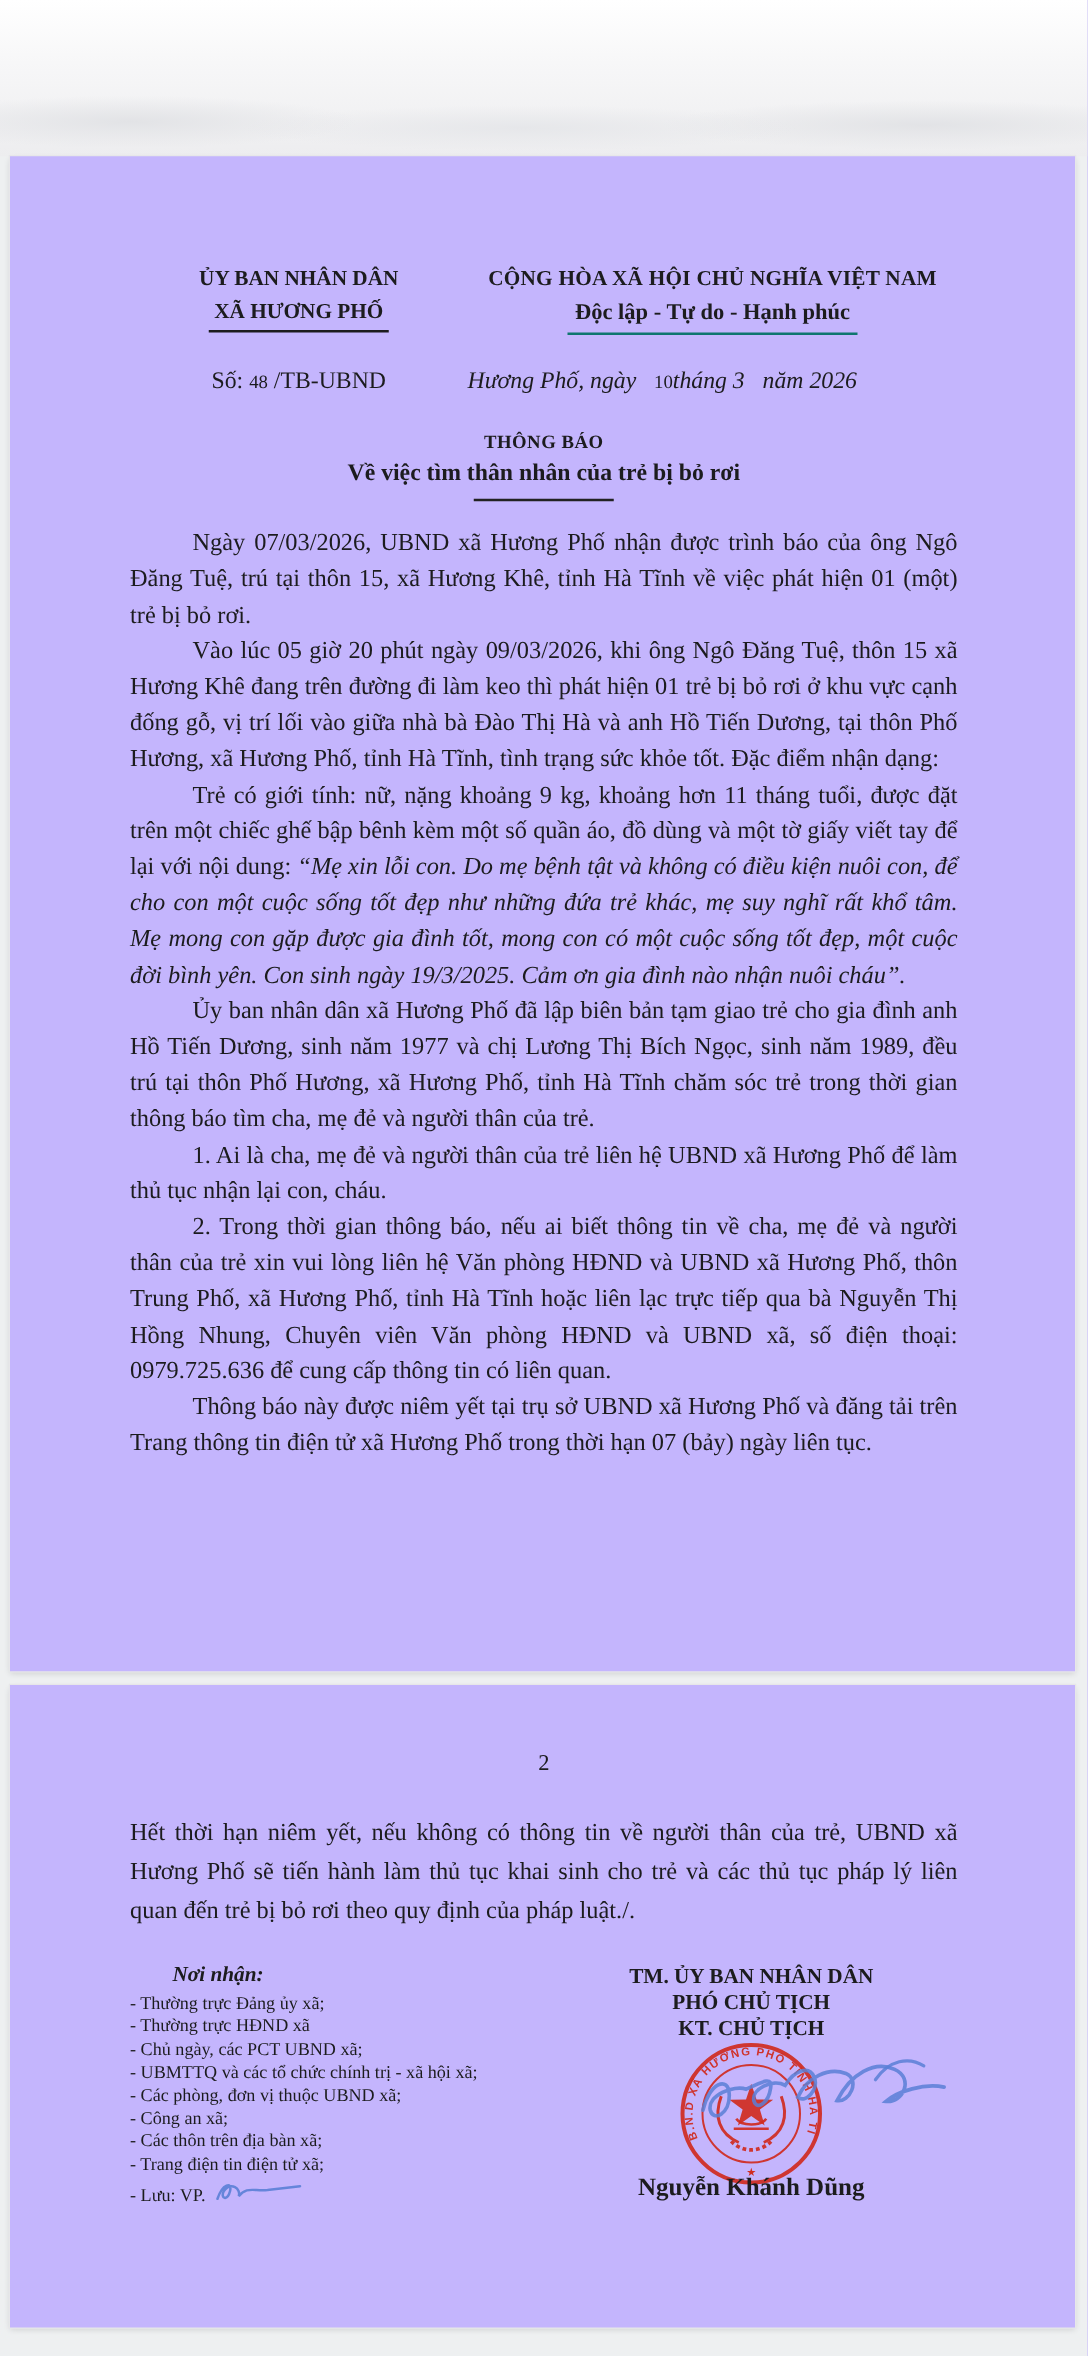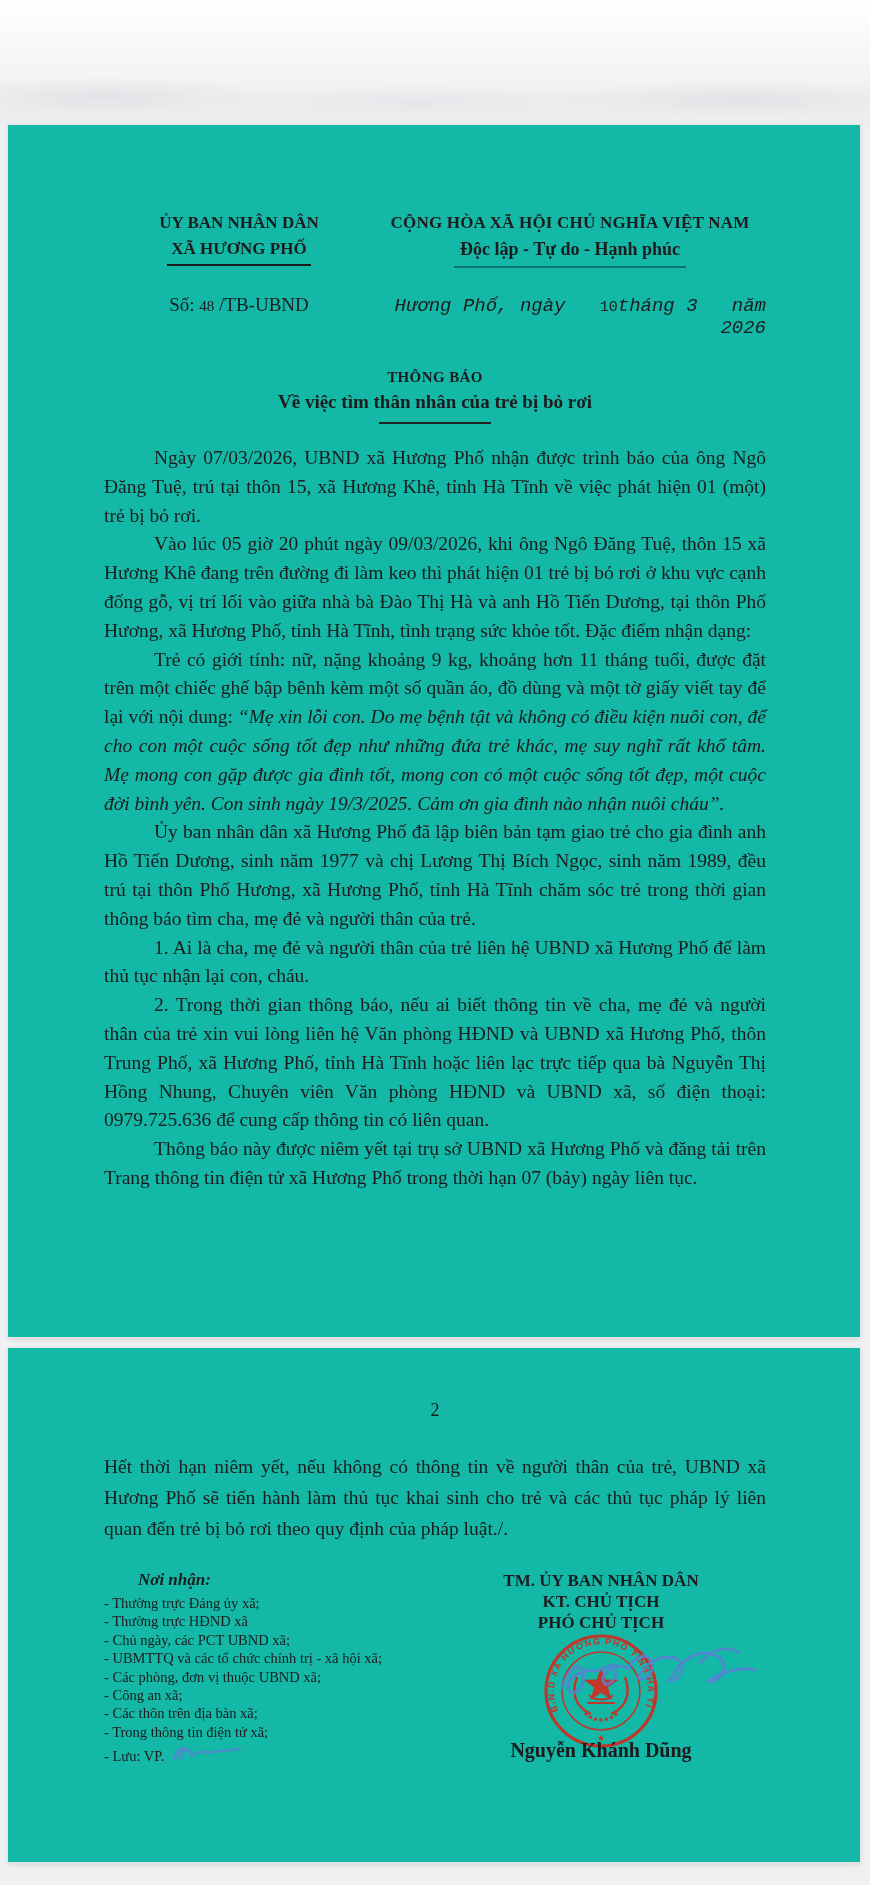--- a/index.html
+++ b/index.html
@@ -11,40 +11,40 @@
   }
   .scan-top{
     position:absolute;top:0;left:0;width:870px;height:125px;
     background:
       radial-gradient(ellipse 260px 30px at 12% 78%, #e2e3e6 0%, rgba(226,227,230,0) 70%),
       radial-gradient(ellipse 320px 26px at 48% 82%, #e6e7ea 0%, rgba(230,231,234,0) 70%),
       radial-gradient(ellipse 300px 28px at 85% 80%, #e2e3e6 0%, rgba(226,227,230,0) 70%),
       linear-gradient(#ffffff 0%, #f7f7f8 40%, #ededef 100%);
   }
   .page{
-    position:absolute;left:8px;width:852px;background:#14b8a6;
+    position:absolute;left:8px;width:852px;background:#c4b5fd;
     box-shadow:0 0 0 1px #e7e7e9, 0 2px 5px rgba(0,0,0,.14);
     overflow:hidden;box-sizing:border-box;
   }
   .page1{top:125px;height:1212px;padding:85px 94px 0 96px;}
   .page2{top:1348px;height:514px;padding:52px 94px 0 96px;}
 
   .hdr{display:flex;}
   .hdr-left{width:270px;text-align:center;}
   .hdr-right{flex:1;text-align:center;}
   .hdr-org1{font-weight:bold;font-size:17px;line-height:26px;}
   .hdr-org2{font-weight:bold;font-size:17px;line-height:26px;display:inline-block;
             border-bottom:2px solid #1c1c1e;padding:0 4px 2px 4px;}
   .hdr-nat1{font-weight:bold;font-size:17px;line-height:26px;letter-spacing:.2px;}
   .hdr-nat2{font-weight:bold;font-size:18px;line-height:27px;display:inline-block;
             border-bottom:2px solid #0f766e;padding:0 6px 3px 6px;}
 
   .meta-row{display:flex;margin-top:26px;align-items:baseline;}
   .meta-left{width:270px;text-align:center;font-size:19px;}
-  .meta-right{flex:1;text-align:right;font-style:italic;font-size:19px;font-family:Liberation Mono, monospace;}
+  .meta-right{flex:1;text-align:left;font-style:italic;font-size:19px;}
   .small-num{font-size:15px;font-style:normal;}
 
   .title{ text-align:center;font-weight:bold;font-size:15px;margin-top:30px;letter-spacing:.4px;}
   .subtitle{text-align:center;font-weight:bold;font-size:19px;margin-top:5px;}
   .title-rule{width:112px;height:2px;background:#222;margin:9px auto 0 auto;}
 
   .bodytxt{margin-top:20px;font-size:19.5px;line-height:28.8px;text-align:justify;}
   .bodytxt p{margin:0;text-indent:50px;}
   .i{font-style:italic;}
 
@@ -119,32 +119,32 @@
   <div class="footer">
     <div class="f-left">
       <div class="noinhan">Nơi nhận:</div>
       <div class="r-item">- Thường trực Đảng ủy xã;</div>
       <div class="r-item">- Thường trực HĐND xã</div>
       <div class="r-item">- Chủ ngày, các PCT UBND xã;</div>
       <div class="r-item">- UBMTTQ và các tổ chức chính trị - xã hội xã;</div>
       <div class="r-item">- Các phòng, đơn vị thuộc UBND xã;</div>
       <div class="r-item">- Công an xã;</div>
       <div class="r-item">- Các thôn trên địa bàn xã;</div>
-      <div class="r-item">- Trong thông tin điện tử xã;</div>
+      <div class="r-item">- Trang điện tin điện tử xã;</div>
       <div class="r-item">
         <span>- Lưu: VP.</span><svg class="paraph-svg" width="78" height="26" viewBox="0 0 78 26">
           <path d="M8,18 C12,6 20,4 18,12 C16,20 10,18 13,12 C19,4 27,10 25,16 C31,8 37,12 48,11 L74,8" fill="none" stroke="#5b7fd6" stroke-width="2" stroke-linecap="round" opacity="0.9"></path>
         </svg>
       </div>
     </div>
 
     <div class="f-right">
       <div class="sg-l">TM. ỦY BAN NHÂN DÂN</div>
+      <div class="sg-l">PHÓ CHỦ TỊCH</div>
       <div class="sg-l">KT. CHỦ TỊCH</div>
-      <div class="sg-l">PHÓ CHỦ TỊCH</div>
 
       <div class="seal-wrap">
         <svg class="seal-svg" width="120" height="120" viewBox="0 0 120 120">
           <g fill="none" stroke="#d02c20" opacity="0.92">
             <circle cx="60" cy="60" r="55" stroke-width="3.2"></circle>
             <circle cx="60" cy="60" r="39" stroke-width="1.6"></circle>
             <path id="sealArc" d="M 16.5,78 A 47,47 0 1 1 103.5,78" stroke="none"></path>
             <path d="M36,46 C30,62 34,76 50,83" stroke-width="2.4"></path>
             <path d="M84,46 C90,62 86,76 70,83" stroke-width="2.4"></path>
             <path d="M44,82 A 22,22 0 0 0 76,82" stroke-width="3" stroke-dasharray="3,2.4"></path>

